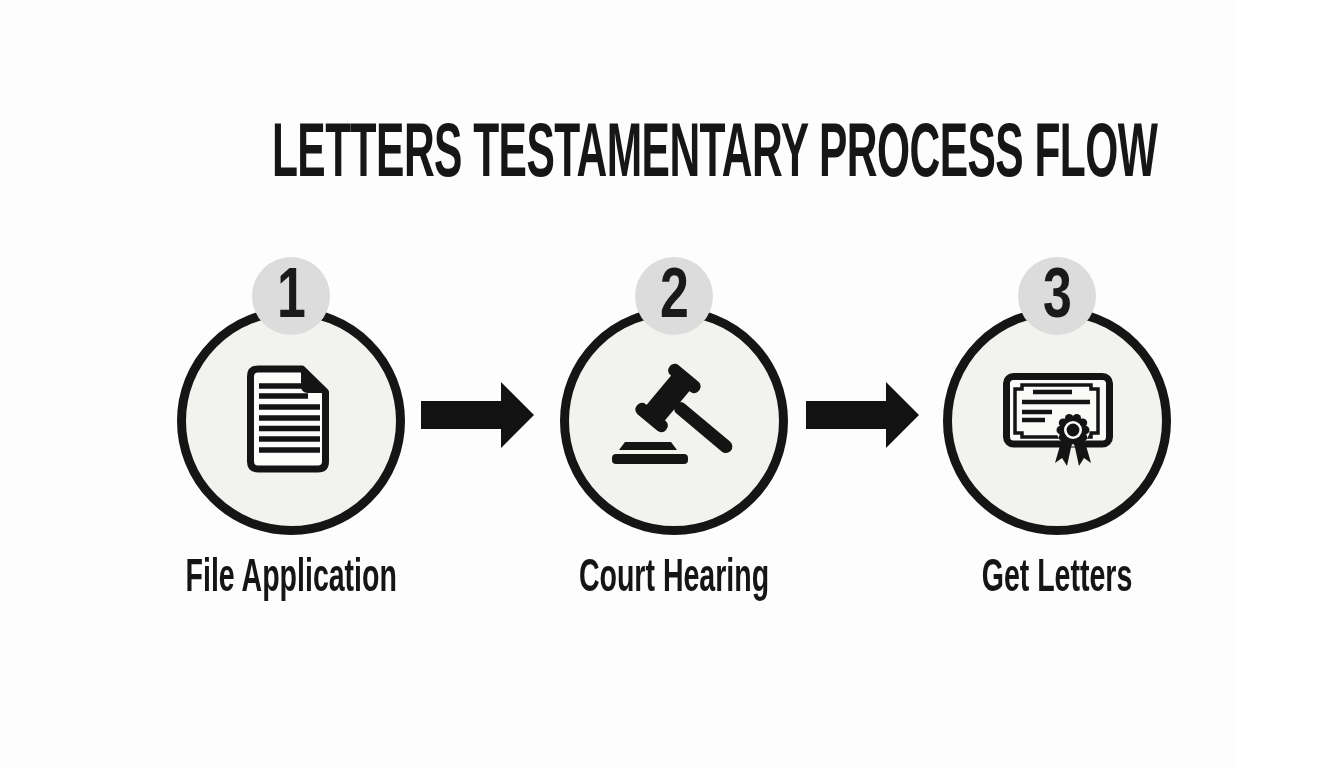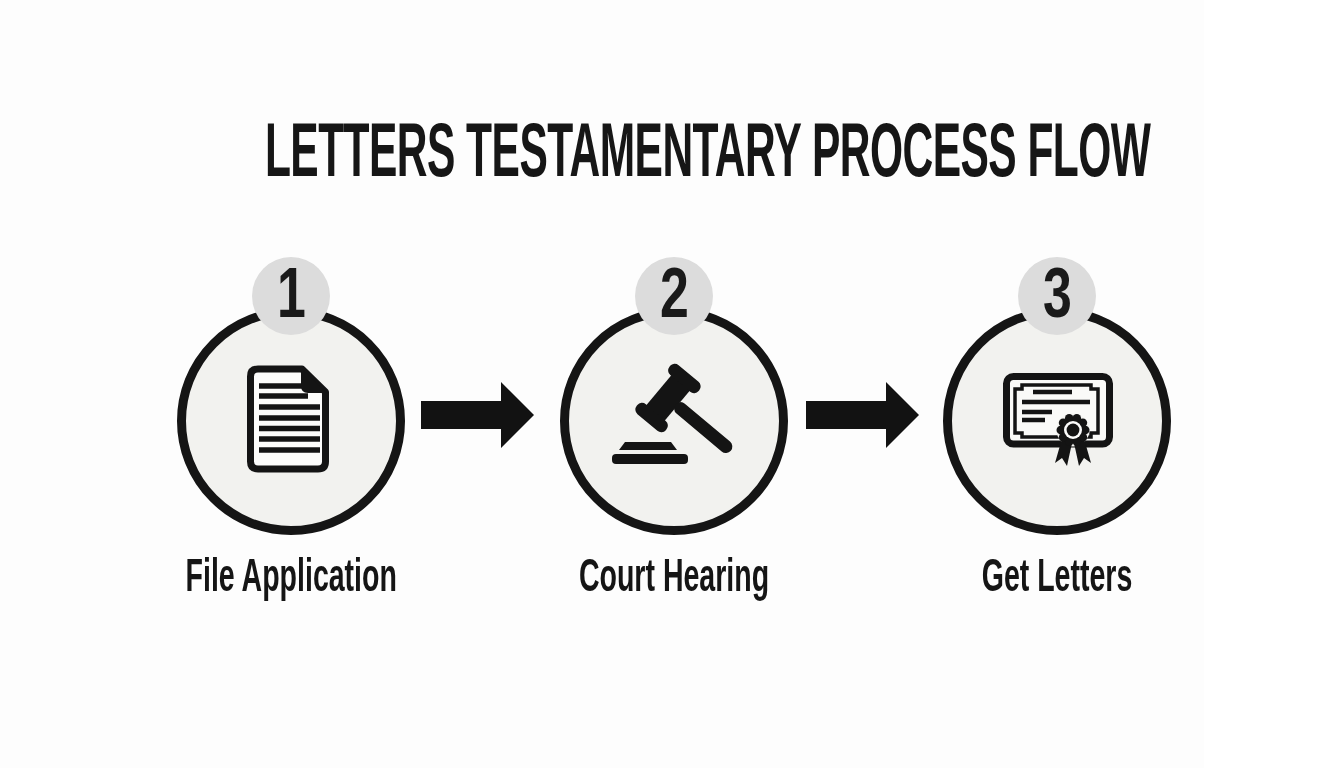--- a/index.html
+++ b/index.html
@@ -4,20 +4,21 @@
 <style>
   html, body { margin: 0; padding: 0; }
   body { font-family: "Liberation Sans", sans-serif; }
 
   .canvas {
     position: relative;
     width: 1204px;
     height: 768px;
     background: #fdfdfd;
     overflow: hidden;
+    padding-left: 32px;
   }
 
   .title {
     position: absolute;
     left: 0;
     right: 0;
     top: 106px;
     text-align: center;
     font-size: 76px;
     font-weight: 800;

